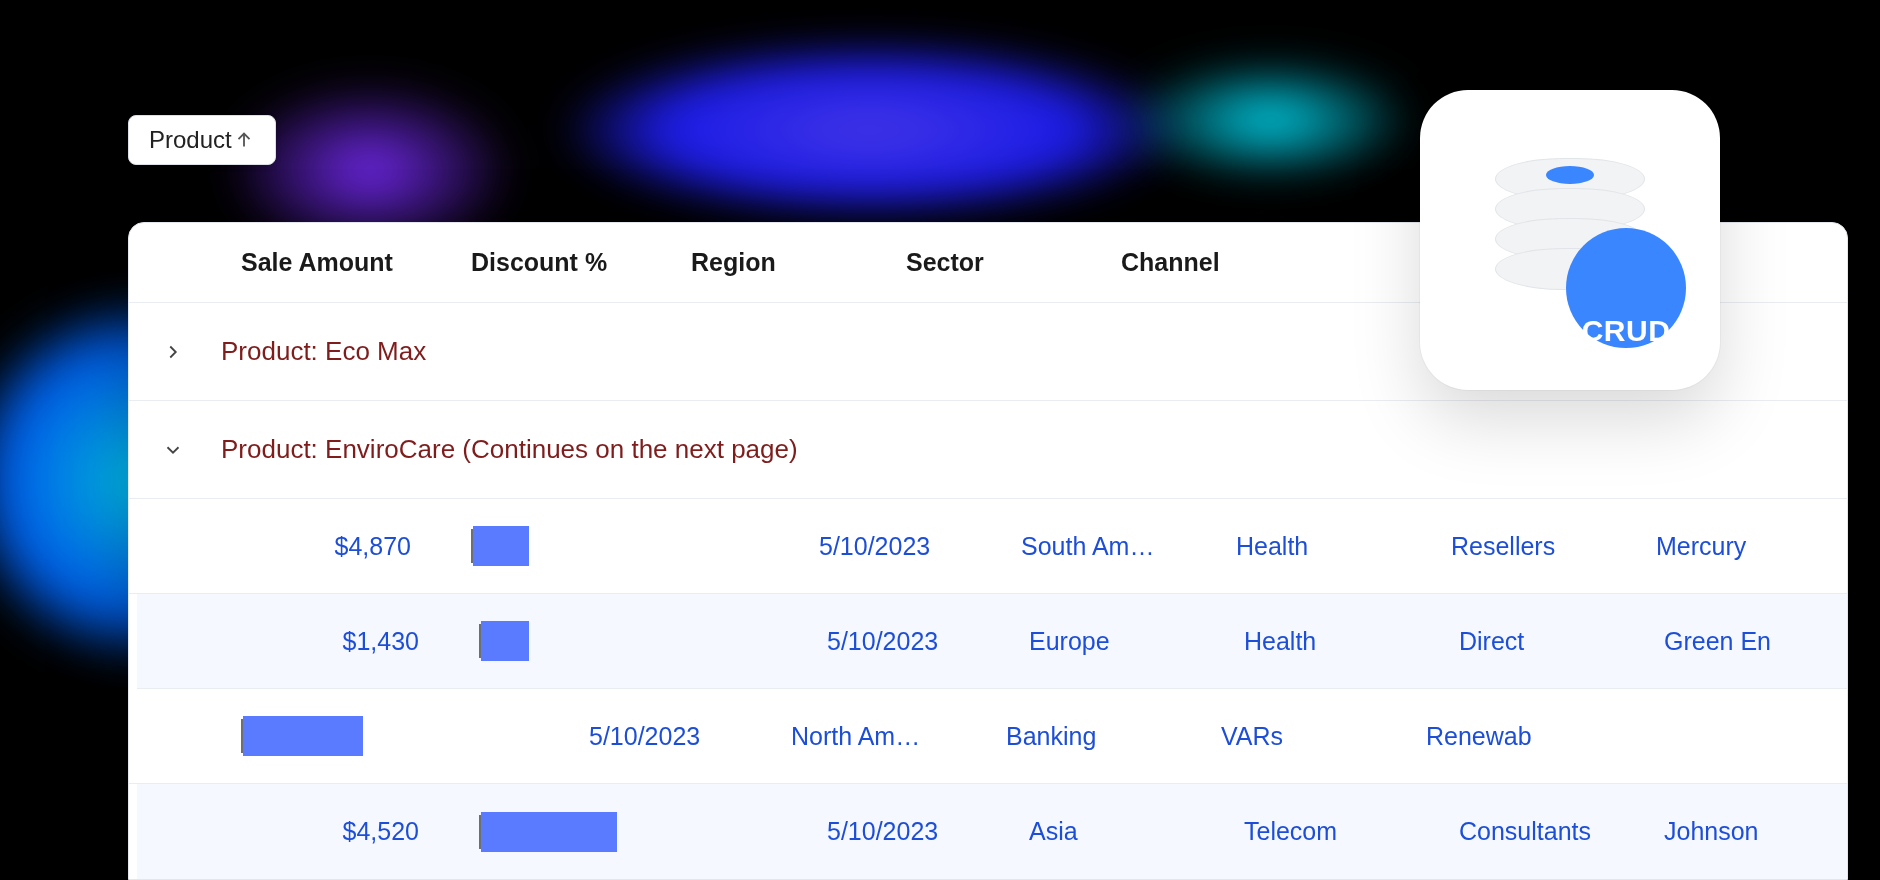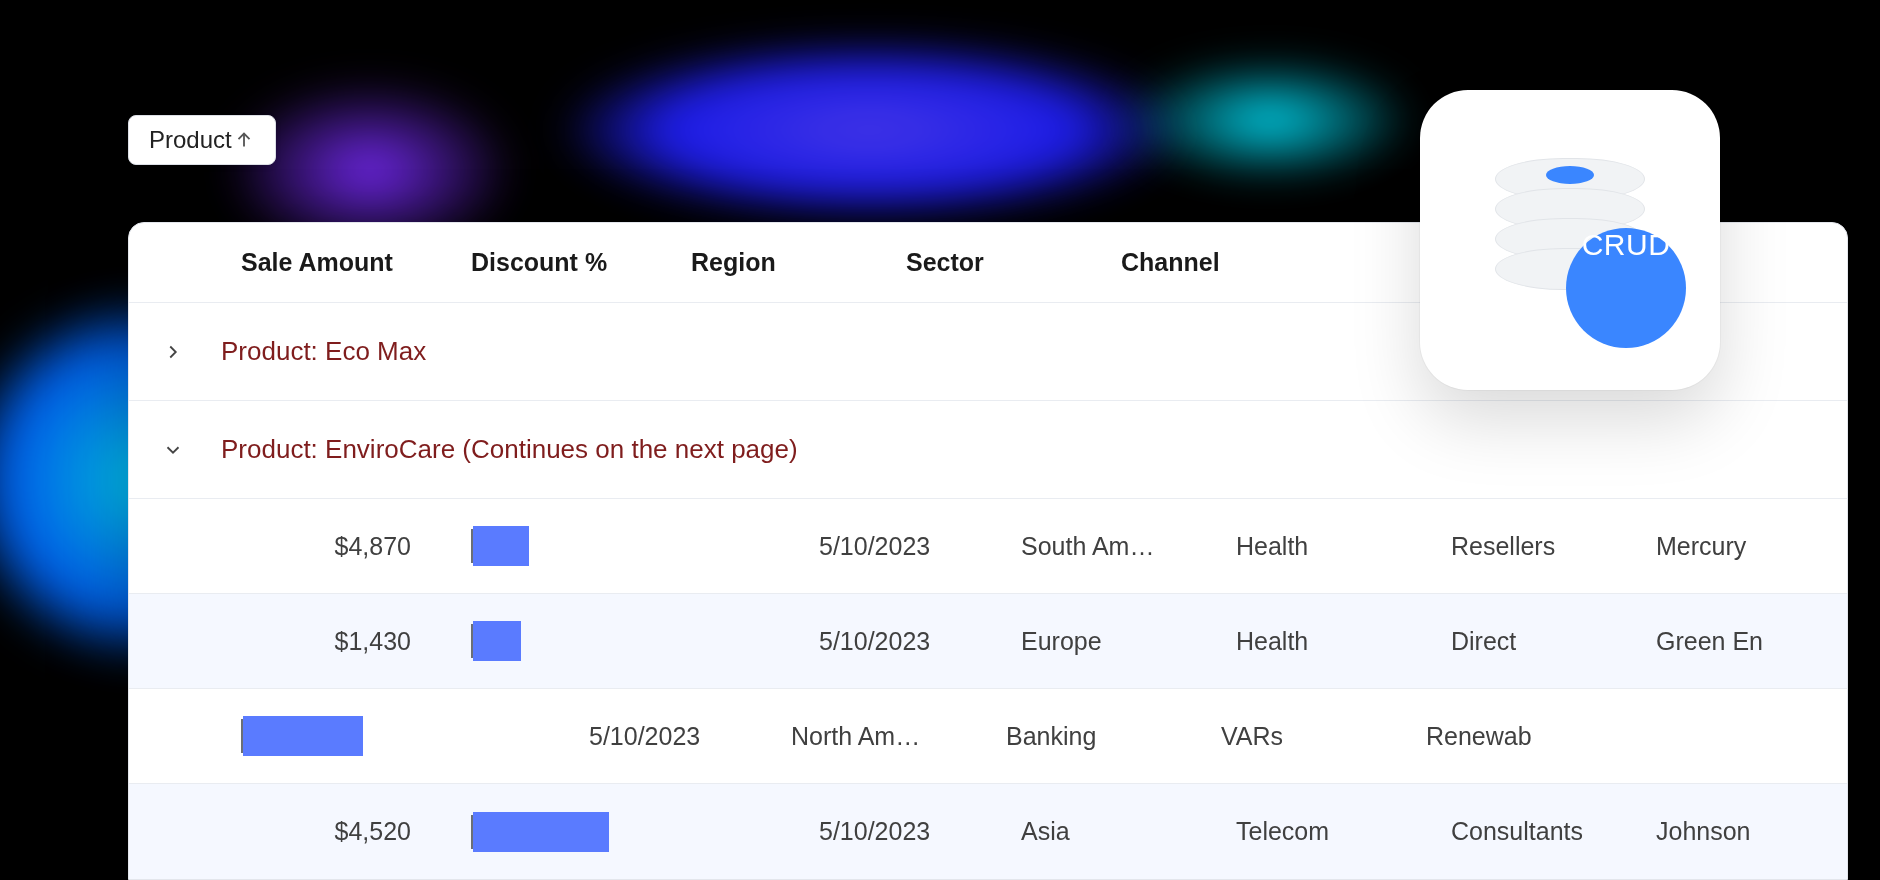--- a/index.html
+++ b/index.html
@@ -32,22 +32,22 @@
     position: absolute; left: 128px; top: 222px; width: 1720px;
     background: #fff; border: 1px solid #e3e6ec; border-radius: 16px 16px 0 0;
     overflow: hidden;
     box-shadow: 0 30px 80px rgba(0,0,0,.25);
   }
   .row { display: flex; align-items: center; height: 95px; border-bottom: 1px solid #e9ecf1; padding-left: 8px; }
   .row.header { height: 80px; font-weight: 600; color: #1a1a1a; }
   .row.group { height: 98px; font-size: 26px; color: #7f1d1d; }
   .row.group .toggle { width: 72px; display: flex; justify-content: center; align-items: center; }
   .row.group svg { width: 22px; height: 22px; stroke: #444; }
-  .row.data { font-size: 25px; color: #404040; }
-  .row.data.alt { background: #f5f8ff; }
+  .row.data { font-size: 25px; color: #1d4ed8; }
+  .row.data.alt { background: #f5f8ff; margin-left: 8px; }
 
   .cell { padding: 0 12px; white-space: nowrap; overflow: hidden; text-overflow: ellipsis; }
   .indent { width: 92px; flex: 0 0 92px; }
   .c-amount  { width: 230px; flex: 0 0 230px; text-align: right; padding-right: 48px; }
   .c-disc    { width: 220px; flex: 0 0 220px; }
   .c-date    { width: 330px; flex: 0 0 330px; padding-left: 140px;}
   .c-region  { width: 215px; flex: 0 0 215px; }
   .c-sector  { width: 215px; flex: 0 0 215px; }
   .c-channel { width: 205px; flex: 0 0 205px; }
   .c-last    { width: 180px; flex: 0 0 180px; }
@@ -70,22 +70,22 @@
   .db-stack .disk {
     width: 150px; height: 42px; border-radius: 50%/55%;
     background: #f1f3f5; border: 1px solid #e1e4e8;
     margin-top: -12px;
   }
   .db-stack { position: relative; display:flex; flex-direction:column; align-items:center; transform: translateY(-10px);}
   .db-top { position: absolute; top: -4px; width: 48px; height: 18px; border-radius: 50%; background: #3a86ff; }
   .crud-badge {
     position: absolute; right: 34px; bottom: 42px;
     width: 120px; height: 120px; border-radius: 50%;
-    background: #3a86ff; color: #fff; font-weight: 400; font-size: 30px;
-    display: flex; align-items: flex-start; justify-content: center;
+    background: #3a86ff; color: #fff; font-weight: 700; font-size: 30px;
+    display: flex; align-items: flex-end; justify-content: center;
     letter-spacing: .5px;
   }
 </style>
 </head>
 <body>
 
 <div class="stage">
   <div class="glow g1"></div>
   <div class="glow g2"></div>
   <div class="glow g3"></div>

